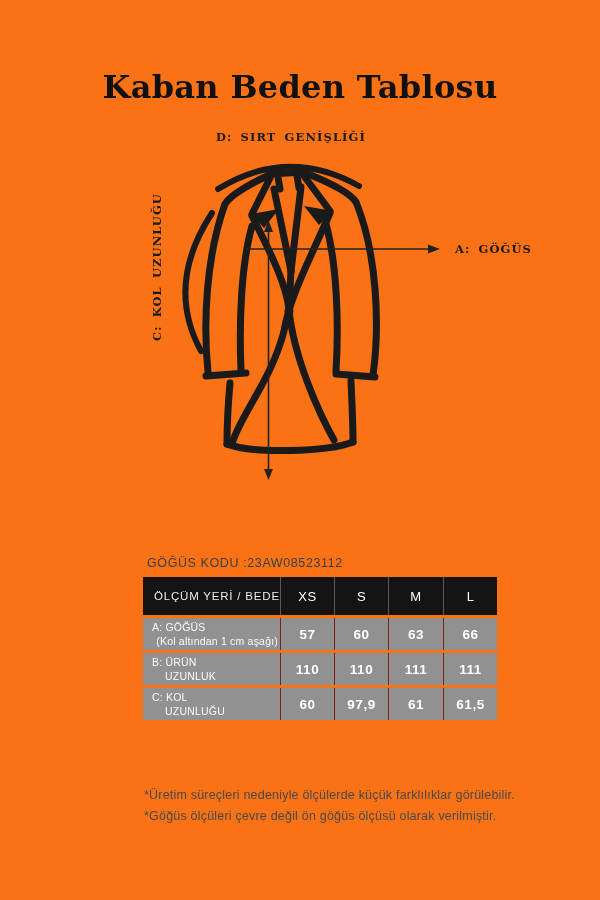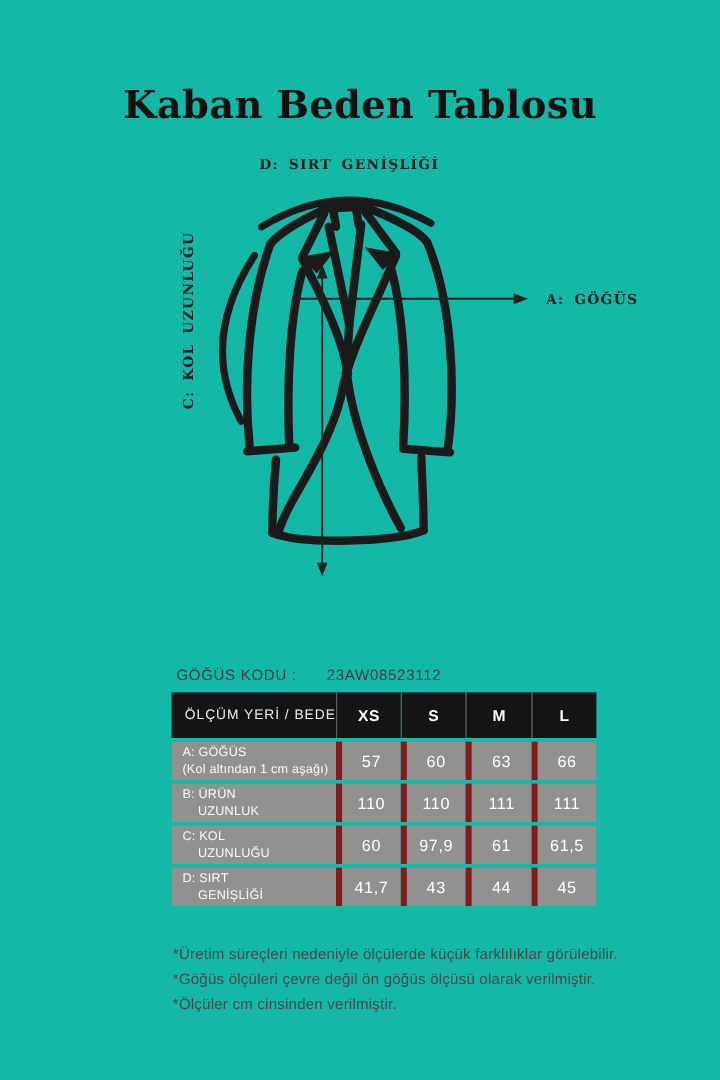--- a/index.html
+++ b/index.html
@@ -1,17 +1,17 @@
 <!DOCTYPE html>
 <html><head>
 <meta charset="utf-8">
 <style>
   html,body { margin:0; padding:0; background:#ffffff; }
   .page {
-    position:relative; width:600px; height:900px; background:#14b8a6;
+    position:relative; width:600px; height:900px; background:#f97316;
     font-family:"Liberation Sans", sans-serif; overflow:hidden;
   }
   
   .title {
     position:absolute; left:0; top:68px; width:600px; text-align:center;
     font-family:"DejaVu Serif", serif; font-weight:bold; font-size:32px;
     color:#111; letter-spacing:0.3px;
   }
   
   .diagram { position:absolute; left:0; top:125px; width:528px; height:385px; }
@@ -24,52 +24,52 @@
   .lbl-d { left:146px; top:5px;  width:290px; text-align:center; }
   .lbl-a { left:455px; top:117px; }
   .lbl-b { left:156px; top:364px; width:240px; text-align:center; }
   .lbl-c { left:97px;  top:149px; width:120px; height:14px; text-align:center;
            transform:rotate(-90deg); }
   
   .pcode {
     position:absolute; left:147px; top:556px; font-size:12.5px;
     color:#3d3d3d; letter-spacing:0.6px; white-space:nowrap;
   }
-  .pcode .val { margin-left:25px; }
+  .pcode .val { margin-left:0; }
   
   .size-table { position:absolute; left:143px; top:577px; width:354px; }
   .trow { display:flex; }
   .drow { margin-top:3px; }
   .cell { box-sizing:border-box; }
   .c0 { width:137px; }
   .c1 { width:54px; } .c2 { width:54px; } .c3 { width:55px; } .c4 { width:54px; }
   .hrow .cell { background:#141414; height:38px; }
   .hrow .c0 {
     display:flex; align-items:center; padding-left:11px; color:#ededed;
     font-size:11.5px; letter-spacing:0.8px; white-space:nowrap;
   }
   .hrow .size {
     display:flex; align-items:center; justify-content:center;
-    color:#ffffff; font-weight:bold; font-size:13px; letter-spacing:0.5px;
+    color:#ffffff; font-weight:normal; font-size:13px; letter-spacing:0.5px;
     border-left:1px solid rgba(255,255,255,0.30);
   }
   .drow .cell { background:#919191; height:32px; color:#fafafa; }
   .drow .c0 {
     padding:3px 2px 0 9px; font-size:10.5px; line-height:13.5px;
     letter-spacing:0.2px; white-space:nowrap;
   }
   .drow .val {
     display:flex; align-items:center; justify-content:center;
-    font-size:13.5px; font-weight:400; letter-spacing:0.5px; color:#ffffff;
-    border-left:5px solid #7f1d1d;
+    font-size:13.5px; font-weight:700; letter-spacing:0.5px; color:#ffffff;
+    border-left:1px solid #7f1d1d;
     text-align:center;
   }
   .l1,.l2 { display:block; }
   .l2 { padding-left:13px; }
-  .l2.flush { padding-left:0; }
+  .l2.flush { padding-left:0;text-align:right; }
   
   .footnotes {
     position:absolute; left:144px; top:785px; font-size:12.5px;
     line-height:21px; color:#484848; letter-spacing:0.2px; white-space:nowrap;
   }
 </style>
 </head>
 <body>
 
 <div class="page">
@@ -160,31 +160,20 @@
       <div class="cell c0">
         <span class="l1">C: KOL</span>
         <span class="l2">UZUNLUĞU</span>
       </div>
       <div class="cell c1 val">60</div>
       <div class="cell c2 val">97,9</div>
       <div class="cell c3 val">61</div>
       <div class="cell c4 val">61,5</div>
     </div>
 
-    <div class="trow drow">
-      <div class="cell c0">
-        <span class="l1">D: SIRT</span>
-        <span class="l2">GENİŞLİĞİ</span>
-      </div>
-      <div class="cell c1 val">41,7</div>
-      <div class="cell c2 val">43</div>
-      <div class="cell c3 val">44</div>
-      <div class="cell c4 val">45</div>
-    </div>
   </div>
 
   <div class="footnotes">
     <div>*Üretim süreçleri nedeniyle ölçülerde küçük farklılıklar görülebilir.</div>
     <div>*Göğüs ölçüleri çevre değil ön göğüs ölçüsü olarak verilmiştir.</div>
-    <div>*Ölçüler cm cinsinden verilmiştir.</div>
   </div>
 
 </div>
 
 </body></html>

